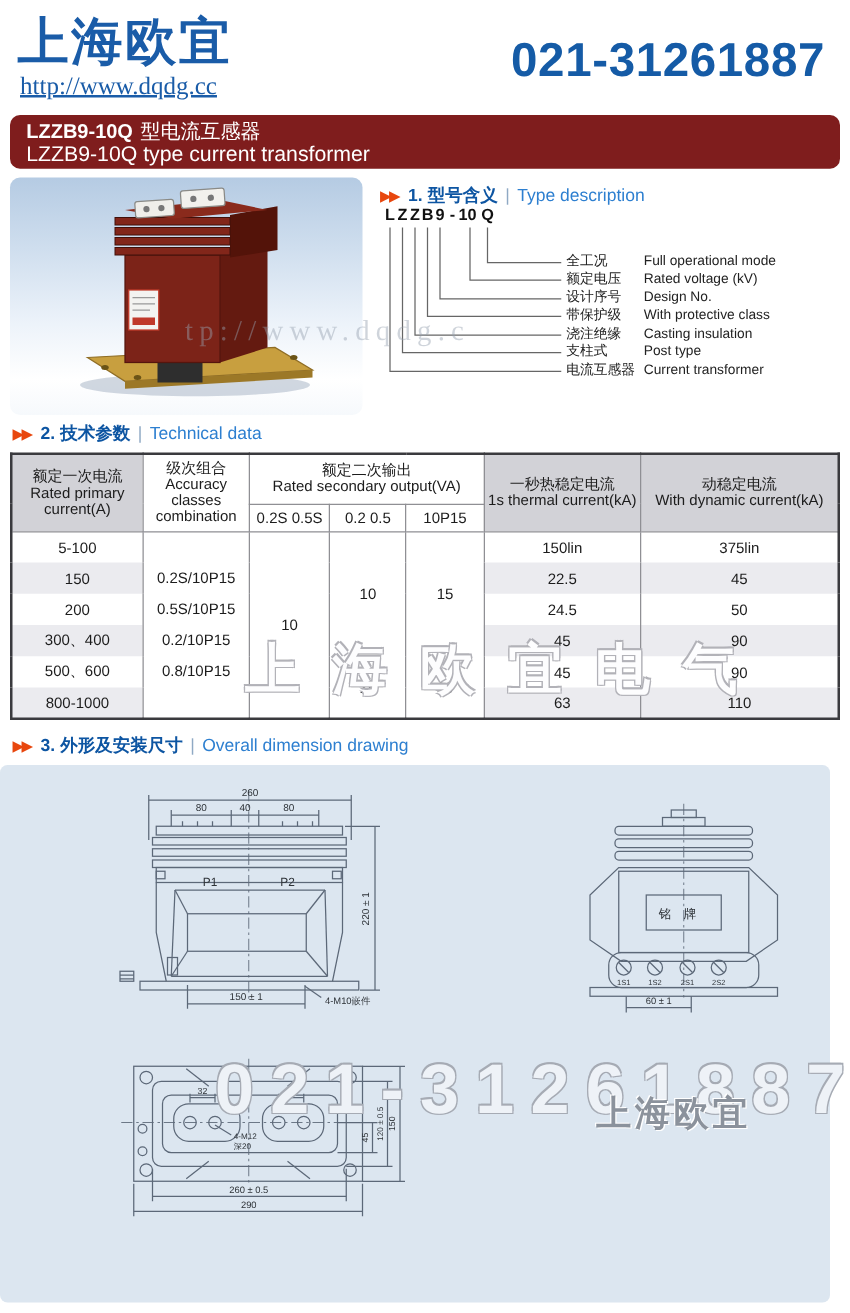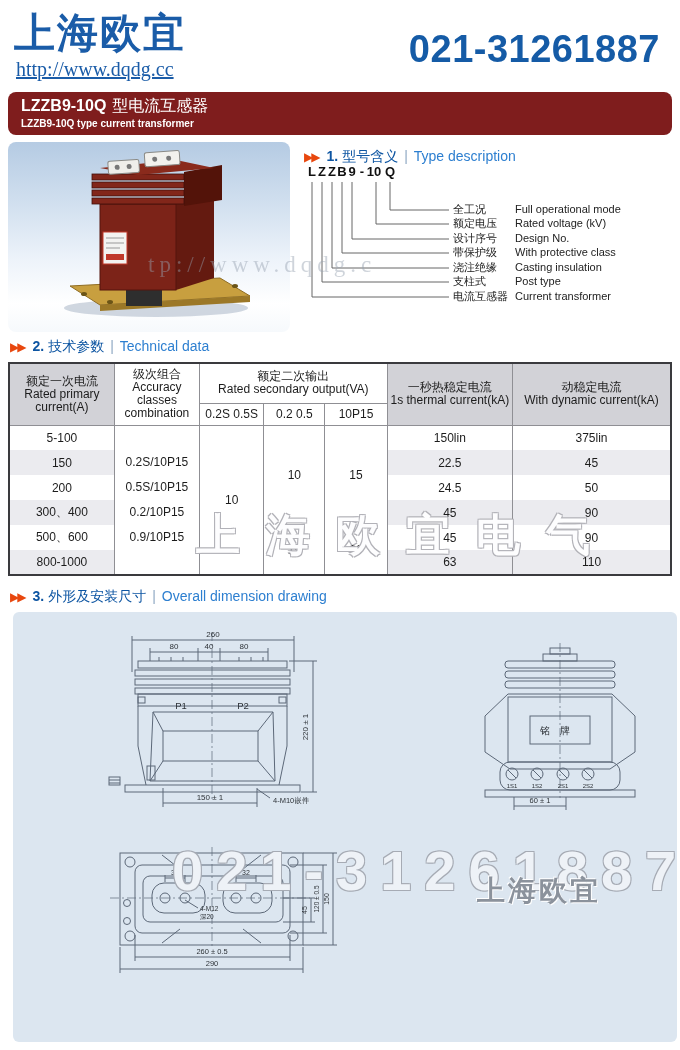--- a/index.html
+++ b/index.html
@@ -9,27 +9,27 @@
 
   
   .logo { position:absolute; left:14px; top:10px; font-size:41px; font-weight:bold; color:#1a5ca8; letter-spacing:2px; line-height:46px; }
   .logo-url { position:absolute; left:16px; top:58px; font-size:20px; color:#1a5ca8; font-family:"Liberation Serif","DejaVu Serif",serif; text-decoration:underline; }
   .phone { position:absolute; right:20px; top:28px; font-size:38px; font-weight:bold; color:#155ba6; letter-spacing:0.5px; }
 
   
   .titlebar { position:absolute; left:8px; top:92px; width:664px; height:43px; background:#7f1d1d; border-radius:8px; color:#fff; padding:4px 0 0 13px; }
   .titlebar .l1 { font-size:16px; line-height:19px; }
   .titlebar .l1 .model { font-weight:bold; font-style:italic; margin-right:6px; font-style:normal; }
-  .titlebar .l2 { font-size:10px; line-height:18px; font-weight:bold; }
+  .titlebar .l2 { font-size:17px; line-height:18px; font-weight:normal; }
 
   
   .sec-title { position:absolute; font-size:14px; white-space:nowrap; }
   .sec-title .arrows { color:#e8470e; font-size:12px; letter-spacing:-2px; margin-right:8px; }
   .sec-title .num { color:#0d55a2; font-weight:bold; margin-right:4px; }
-  .sec-title .cn { color:#0d55a2; font-weight:normal; }
+  .sec-title .cn { color:#0d55a2; font-weight:bold; }
   .sec-title .sep { color:#8fa9c4; margin:0 6px; }
   .sec-title .en { color:#2d7fd0; }
 
   
   .photo { position:absolute; left:8px; top:142px; width:282px; height:190px; border-radius:8px; overflow:hidden;
            background:linear-gradient(180deg,#b5cbe3 0%,#cfdeee 30%,#edf3fa 62%,#ffffff 85%,#f6f9fc 100%); }
 
   
   .typedesc { position:absolute; left:296px; top:140px; width:384px; height:196px; }
   .typedesc .sec-title { left:8px; top:8px; }
@@ -47,21 +47,21 @@
   table.tech tr.h2 th { border-bottom:1px solid #8f8f94; height:22px; }
   table.tech th[rowspan] { border-bottom:1px solid #8f8f94; }
   table.tech tr.h1 th { height:40px; }
   table.tech tr.dr td { height:25px; }
   .gray { background:#d2d2d7; }
   .alt { background:#ebebef; }
   .hl { line-height:13px; }
   .acc div { line-height:25px; }
 
   
-  .panel { position:absolute; left:13px; top:612px; width:664px; height:430px; background:#dce6f0; border-radius:6px; }
+  .panel { position:absolute; left:0; top:612px; width:664px; height:430px; background:#dce6f0; border-radius:6px; }
   .panel svg { position:absolute; }
   .dtext { fill:#2e3338; font-family:"Liberation Sans","DejaVu Sans",sans-serif; }
 
   
   .wm { position:absolute; pointer-events:none; white-space:nowrap; z-index:6; }
   .wm-photo { left:148px; top:252px; font-size:23px; letter-spacing:5px; color:#97a2b0; opacity:.45; font-family:"Liberation Serif","DejaVu Serif",serif; }
   .wm-table { left:196px; top:506px; font-size:44px; font-weight:bold; letter-spacing:26px; color:#fdfdfe;
               text-shadow:1px 1px 0 #b2b2b8,-1px -1px 0 #b2b2b8,1px -1px 0 #b2b2b8,-1px 1px 0 #b2b2b8; }
   .wm-phone { left:172px; top:838px; font-size:56px; font-weight:bold; letter-spacing:13px; color:#eef2f7;
               text-shadow:1px 1px 0 #a6abb4,-1px -1px 0 #a6abb4,1px -1px 0 #a6abb4,-1px 1px 0 #a6abb4; }
@@ -223,21 +223,21 @@
       <th>0.2S 0.5S</th>
       <th>0.2 0.5</th>
       <th>10P15</th>
     </tr>
     <tr class="dr">
       <td>5-100</td>
       <td rowspan="6" class="acc">
         <div>0.2S/10P15</div>
             <div>0.5S/10P15</div>
             <div>0.2/10P15</div>
-            <div>0.9/10P15</div>
+            <div>0.8/10P15</div>
       </td>
       <td rowspan="6">10</td>
       <td rowspan="4">10</td>
       <td rowspan="4">15</td>
       <td>150lin</td>
       <td>375lin</td>
     </tr>
     <tr class="dr">
       <td class="alt">150</td>
       <td class="alt">22.5</td>

